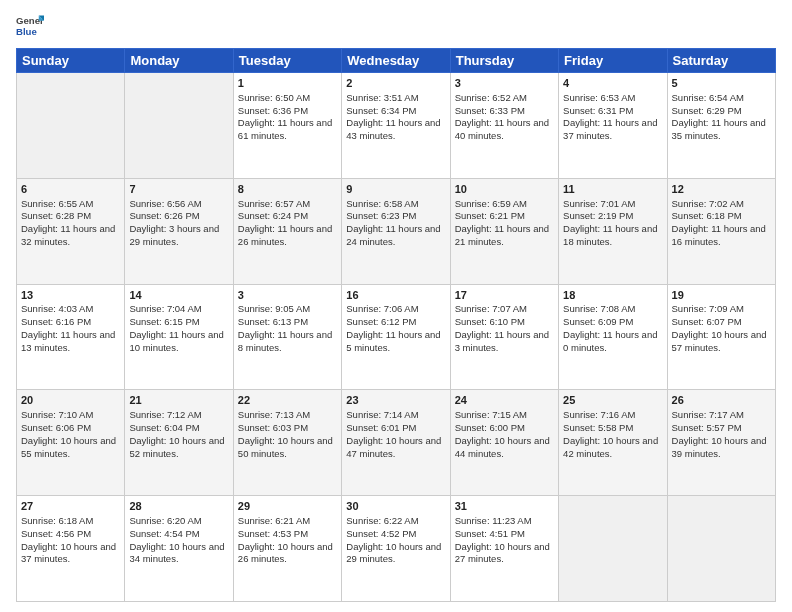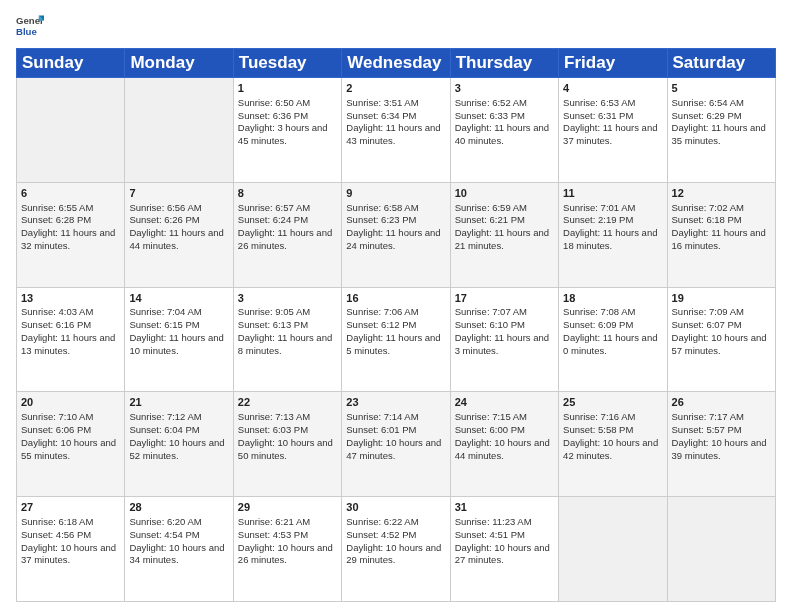--- a/index.html
+++ b/index.html
@@ -50,21 +50,21 @@
       border: 1px solid #ccc;
       border-collapse: collapse;
       width: 100%;
       table-layout: fixed;
     }
     .calendar th {
       background: #2255bb;
       color: #fff;
       text-align: left;
       padding: 4px 5px;
-      font-size: 17px;
+      font-size: 13px;
       font-weight: bold;
       border: 1px solid #3366cc;
     }
     .calendar td {
       border: 1px solid #ccc;
       vertical-align: top;
       padding: 3px 4px;
       height: 80px;
       font-size: 9.5px;
       color: #333;
@@ -115,21 +115,21 @@
         </tr>
     </thead>
     <tbody id="calendar-body">
         <tr class="row-even">
           <td class="empty"></td>
           <td class="empty"></td>
           <td>
             <div class="day-number">1</div>
             <div>Sunrise: 6:50 AM</div>
             <div>Sunset: 6:36 PM</div>
-            <div>Daylight: 3 hours and 45 minutes.</div>
+            <div>Daylight: 11 hours and 61 minutes.</div>
           </td>
           <td>
             <div class="day-number">2</div>
             <div>Sunrise: 3:51 AM</div>
             <div>Sunset: 6:34 PM</div>
             <div>Daylight: 11 hours and 43 minutes.</div>
           </td>
           <td>
             <div class="day-number">3</div>
             <div>Sunrise: 6:52 AM</div>
@@ -153,21 +153,21 @@
           <td>
             <div class="day-number">6</div>
             <div>Sunrise: 6:55 AM</div>
             <div>Sunset: 6:28 PM</div>
             <div>Daylight: 11 hours and 32 minutes.</div>
           </td>
           <td>
             <div class="day-number">7</div>
             <div>Sunrise: 6:56 AM</div>
             <div>Sunset: 6:26 PM</div>
-            <div>Daylight: 11 hours and 44 minutes.</div>
+            <div>Daylight: 3 hours and 29 minutes.</div>
           </td>
           <td>
             <div class="day-number">8</div>
             <div>Sunrise: 6:57 AM</div>
             <div>Sunset: 6:24 PM</div>
             <div>Daylight: 11 hours and 26 minutes.</div>
           </td>
           <td>
             <div class="day-number">9</div>
             <div>Sunrise: 6:58 AM</div>

